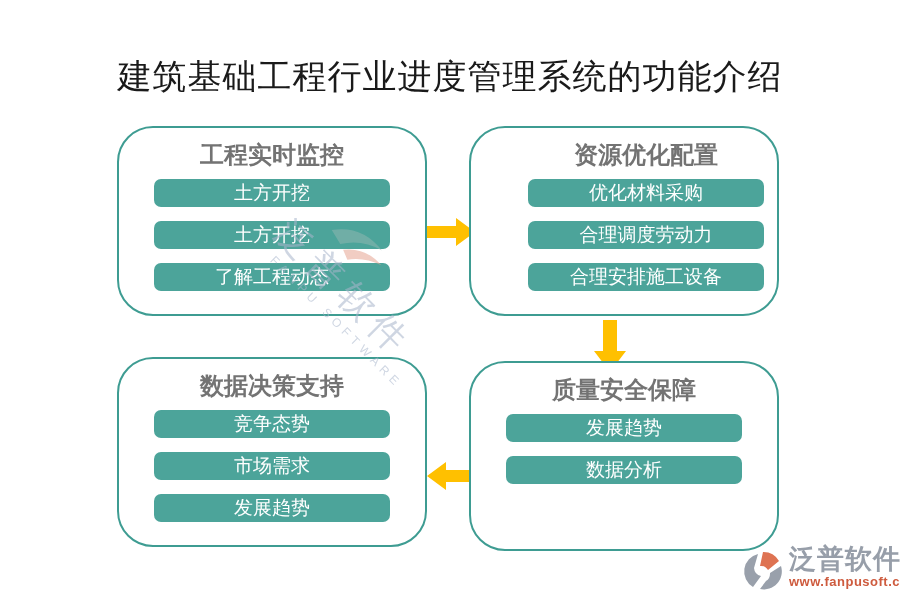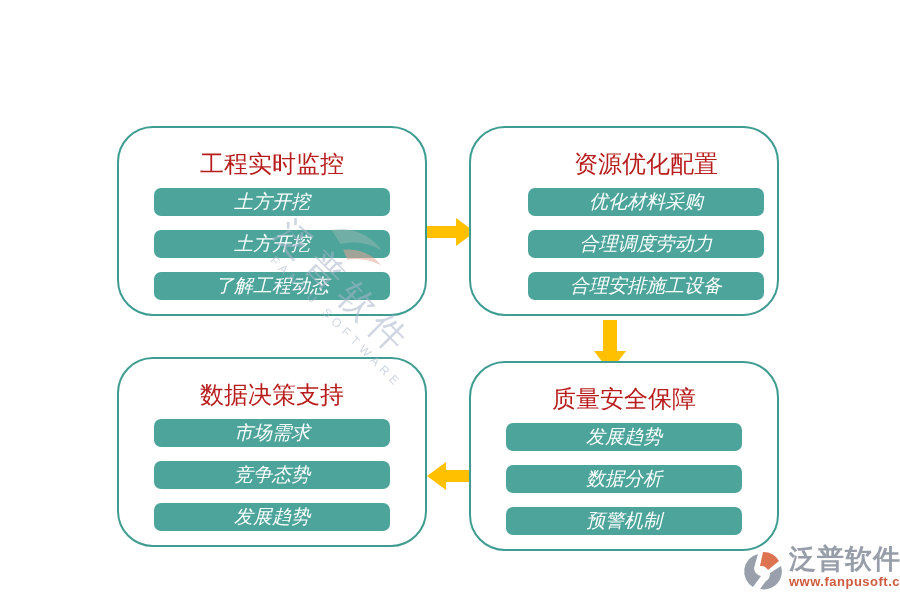--- a/index.html
+++ b/index.html
@@ -25,27 +25,27 @@
   .box{
     position:absolute;width:310px;height:190px;background:#ffffff;
     border:2.5px solid var(--box-border-teal);border-radius:36px;
     text-align:center;box-sizing:border-box;z-index:2;
   }
   .box-tl{left:117px;top:126px;}
   .box-tr{left:469px;top:126px;padding-left:44px;}
   .box-bl{left:117px;top:357px;}
   .box-br{left:469px;top:361px;}
   .box-title{
-    margin-top:21px;height:30px;line-height:30px;
-    font-size:24px;color:#b91c1c;
+    margin-top:12px;height:30px;line-height:30px;
+    font-size:24px;color:#737373;font-weight:bold;
   }
   .pill{
     width:236px;height:28px;line-height:28px;margin:14px auto 0;
     background:var(--pill-teal);border-radius:7px;
-    color:var(--pill-text);font-size:19px;font-style:italic;
+    color:var(--pill-text);font-size:19px;
   }
   .box-title + .pill{margin-top:9px;}
   .arrow{position:absolute;z-index:1;line-height:0;}
   .arrow polygon{fill:var(--arrow-gold);}
   .arrow-right{left:427px;top:217px;}
   .arrow-down{left:593px;top:320px;}
   .arrow-left{left:427px;top:461px;}
   .watermark{
     position:absolute;left:324px;top:184px;z-index:3;
     transform:rotate(45deg);transform-origin:0 0;
@@ -75,47 +75,47 @@
     font-size:13px;font-weight:700;color:var(--brand-orange);
     letter-spacing:.5px;white-space:nowrap;
     font-family:"Liberation Sans","DejaVu Sans",sans-serif;
   }
 </style>
 </head>
 <body>
 
 <div class="canvas">
 
+  <h1 class="title">建筑基础工程行业进度管理系统的功能介绍</h1>
 
   <section class="box box-tl">
     <div class="box-title">工程实时监控</div>
     <div class="pill">土方开挖</div>
     <div class="pill">土方开挖</div>
     <div class="pill">了解工程动态</div>
   </section>
 
   <section class="box box-tr">
     <div class="box-title">资源优化配置</div>
     <div class="pill">优化材料采购</div>
     <div class="pill">合理调度劳动力</div>
     <div class="pill">合理安排施工设备</div>
   </section>
 
   <section class="box box-bl">
     <div class="box-title">数据决策支持</div>
+    <div class="pill">竞争态势</div>
     <div class="pill">市场需求</div>
-    <div class="pill">竞争态势</div>
     <div class="pill">发展趋势</div>
   </section>
 
   <section class="box box-br">
     <div class="box-title">质量安全保障</div>
     <div class="pill">发展趋势</div>
     <div class="pill">数据分析</div>
-    <div class="pill">预警机制</div>
   </section>
 
   <span class="arrow arrow-right">
     <svg width="48" height="30" viewBox="0 0 48 30">
       <polygon points="0,9 29,9 29,1 48,15 29,29 29,21 0,21"></polygon>
     </svg>
   </span>
   <span class="arrow arrow-down">
     <svg width="34" height="52" viewBox="0 0 34 52">
       <polygon points="10,0 24,0 24,31 33,31 17,52 1,31 10,31"></polygon>

